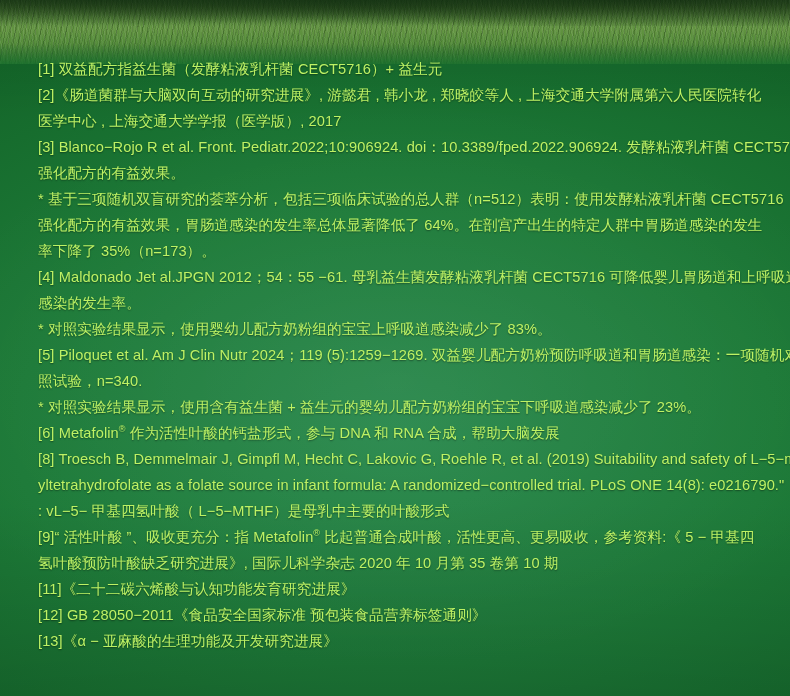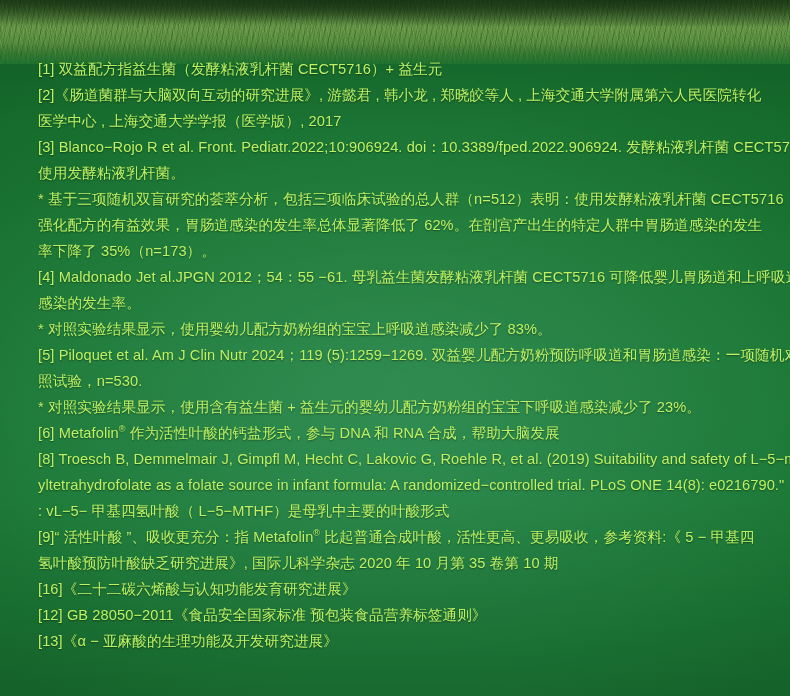--- a/index.html
+++ b/index.html
@@ -144,34 +144,34 @@
     <div class="grass-fade"></div>
   </div>
 
   <div class="bg-vignette"></div>
 
   <div class="refs">
       <div class="ref-line">[1]  双益配方指益生菌（发酵粘液乳杆菌 CECT5716）+ 益生元</div>
       <div class="ref-line">[2]《肠道菌群与大脑双向互动的研究进展》, 游懿君 , 韩小龙 , 郑晓皎等人 , 上海交通大学附属第六人民医院转化</div>
       <div class="ref-line">医学中心 , 上海交通大学学报（医学版）, 2017</div>
       <div class="ref-line">[3] Blanco−Rojo R et al. Front. Pediatr.2022;10:906924. doi：10.3389/fped.2022.906924. 发酵粘液乳杆菌 CECT5716 对</div>
-      <div class="ref-line">使用发酵粘液乳杆菌。</div>
+      <div class="ref-line">强化配方的有益效果。</div>
       <div class="ref-line">* 基于三项随机双盲研究的荟萃分析，包括三项临床试验的总人群（n=512）表明：使用发酵粘液乳杆菌 CECT5716</div>
-      <div class="ref-line">强化配方的有益效果，胃肠道感染的发生率总体显著降低了 62%。在剖宫产出生的特定人群中胃肠道感染的发生</div>
+      <div class="ref-line">强化配方的有益效果，胃肠道感染的发生率总体显著降低了 64%。在剖宫产出生的特定人群中胃肠道感染的发生</div>
       <div class="ref-line">率下降了 35%（n=173）。</div>
       <div class="ref-line">[4] Maldonado Jet al.JPGN 2012；54：55 −61. 母乳益生菌发酵粘液乳杆菌 CECT5716 可降低婴儿胃肠道和上呼吸道</div>
       <div class="ref-line">感染的发生率。</div>
       <div class="ref-line">* 对照实验结果显示，使用婴幼儿配方奶粉组的宝宝上呼吸道感染减少了 83%。</div>
       <div class="ref-line">[5] Piloquet et al. Am J Clin Nutr 2024；119 (5):1259−1269. 双益婴儿配方奶粉预防呼吸道和胃肠道感染：一项随机对</div>
-      <div class="ref-line">照试验，n=530.</div>
+      <div class="ref-line">照试验，n=340.</div>
       <div class="ref-line">* 对照实验结果显示，使用含有益生菌 + 益生元的婴幼儿配方奶粉组的宝宝下呼吸道感染减少了 23%。</div>
       <div class="ref-line">[6] Metafolin<sup>®</sup> 作为活性叶酸的钙盐形式，参与 DNA 和 RNA 合成，帮助大脑发展</div>
       <div class="ref-line">[8] Troesch B, Demmelmair J, Gimpfl M, Hecht C, Lakovic G, Roehle R, et al. (2019) Suitability and safety of L−5−meth−</div>
       <div class="ref-line">yltetrahydrofolate as a folate source in infant formula: A randomized−controlled trial. PLoS ONE 14(8): e0216790."</div>
       <div class="ref-line">: vL−5− 甲基四氢叶酸（ L−5−MTHF）是母乳中主要的叶酸形式</div>
       <div class="ref-line">[9]“ 活性叶酸 ”、吸收更充分：指 Metafolin<sup>®</sup> 比起普通合成叶酸，活性更高、更易吸收，参考资料:《 5 − 甲基四</div>
       <div class="ref-line">氢叶酸预防叶酸缺乏研究进展》, 国际儿科学杂志 2020 年 10 月第 35 卷第 10 期</div>
-      <div class="ref-line">[16]《二十二碳六烯酸与认知功能发育研究进展》</div>
+      <div class="ref-line">[11]《二十二碳六烯酸与认知功能发育研究进展》</div>
       <div class="ref-line">[12] GB 28050−2011《食品安全国家标准 预包装食品营养标签通则》</div>
       <div class="ref-line">[13]《α − 亚麻酸的生理功能及开发研究进展》</div>
     </div>
 
 </div>
 
 </body></html>

